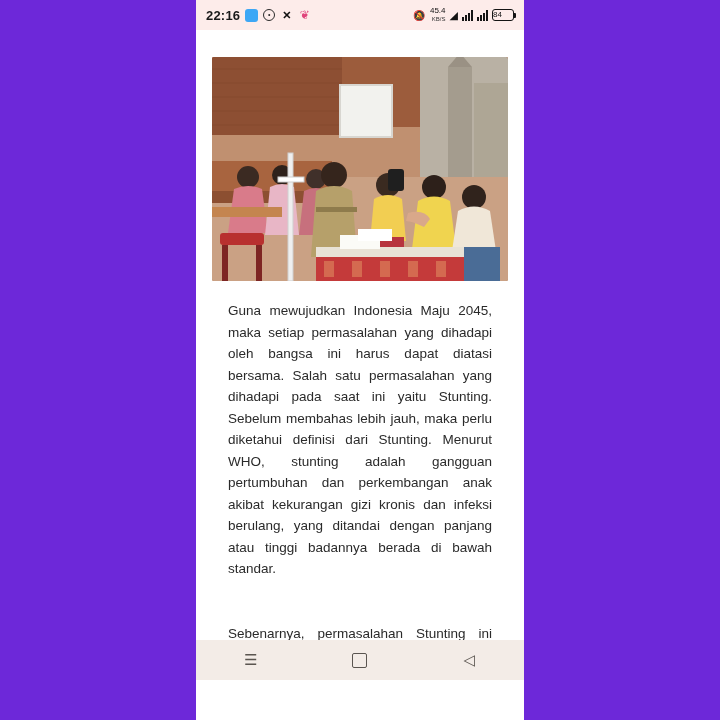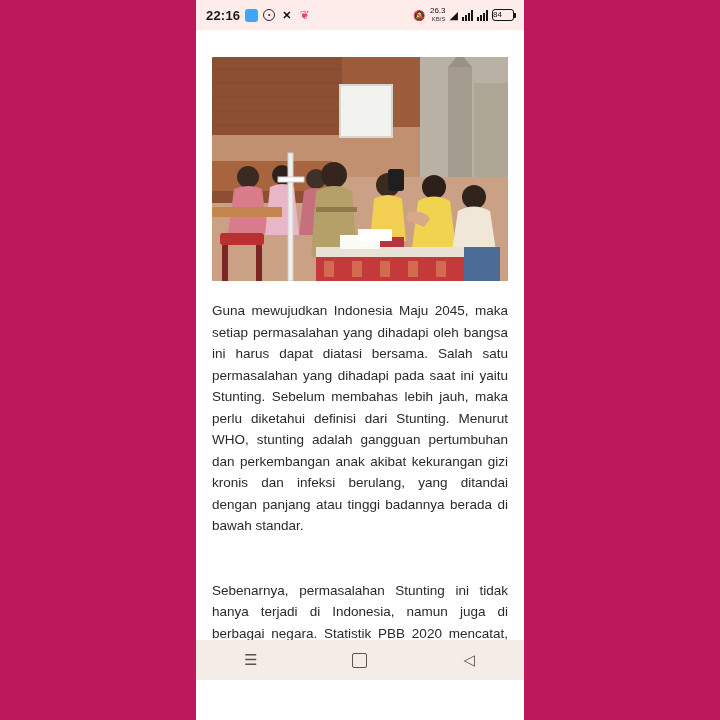--- a/index.html
+++ b/index.html
@@ -9,21 +9,21 @@
     width: 720px;
     height: 720px;
     overflow: hidden;
     font-family: "Liberation Sans", sans-serif;
   }
 
   #screen {
     position: relative;
     width: 720px;
     height: 720px;
-    background: #be185d;
+    background: #6d28d9;
   }
 
   
   .phone {
     position: absolute;
     left: 196px;
     top: 0;
     width: 328px;
     height: 720px;
     background: #ffffff;
@@ -160,21 +160,21 @@
     position: relative;
     margin: 27px 16px 0 16px;
     height: 224px;
     border-radius: 2px;
     overflow: hidden;
     background: #b48b6a;
   }
   .article-image svg { display: block; width: 100%; height: 100%; }
 
   .paragraph {
-    margin: 0 16px;
+    margin: 0 32px;
     font-size: 13.5px;
     line-height: 21.5px;
     color: #2a2a2a;
     text-align: justify;
     font-family: "Liberation Sans", sans-serif;
   }
   .p1 { margin-top: 19px; }
   .p2 { margin-top: 43px; }
 
   
@@ -212,21 +212,21 @@
       <div class="status-left">
         <span class="status-clock">22:16</span>
         <span class="icon-sq"></span>
         <span class="icon-circle-ring">•</span>
         <span class="icon-x">✕</span>
         <span class="icon-flame">❦</span>
       </div>
       <div class="status-right">
         <span class="mini-icon">🔕</span>
         <span class="speed">
-          <span>26.3</span>
+          <span>45.4</span>
           <small>KB/S</small>
         </span>
         <span class="wifi">◢</span>
         <span class="bars">
             <i></i>
             <i></i>
             <i></i>
             <i></i>
           </span>
         <span class="bars">

